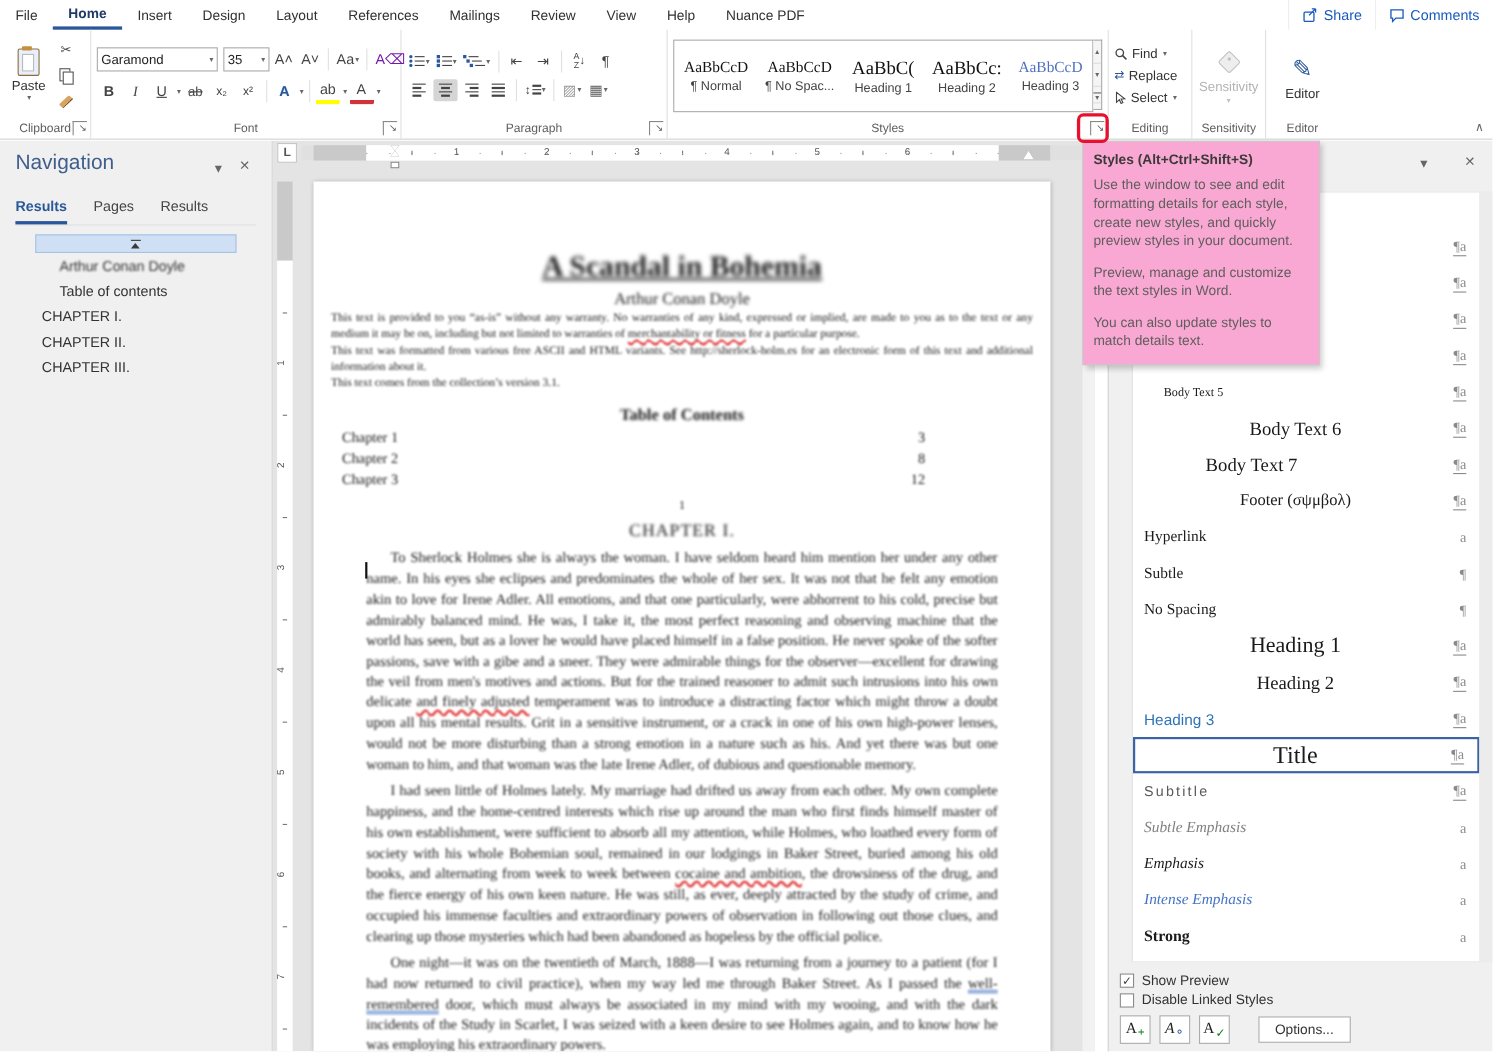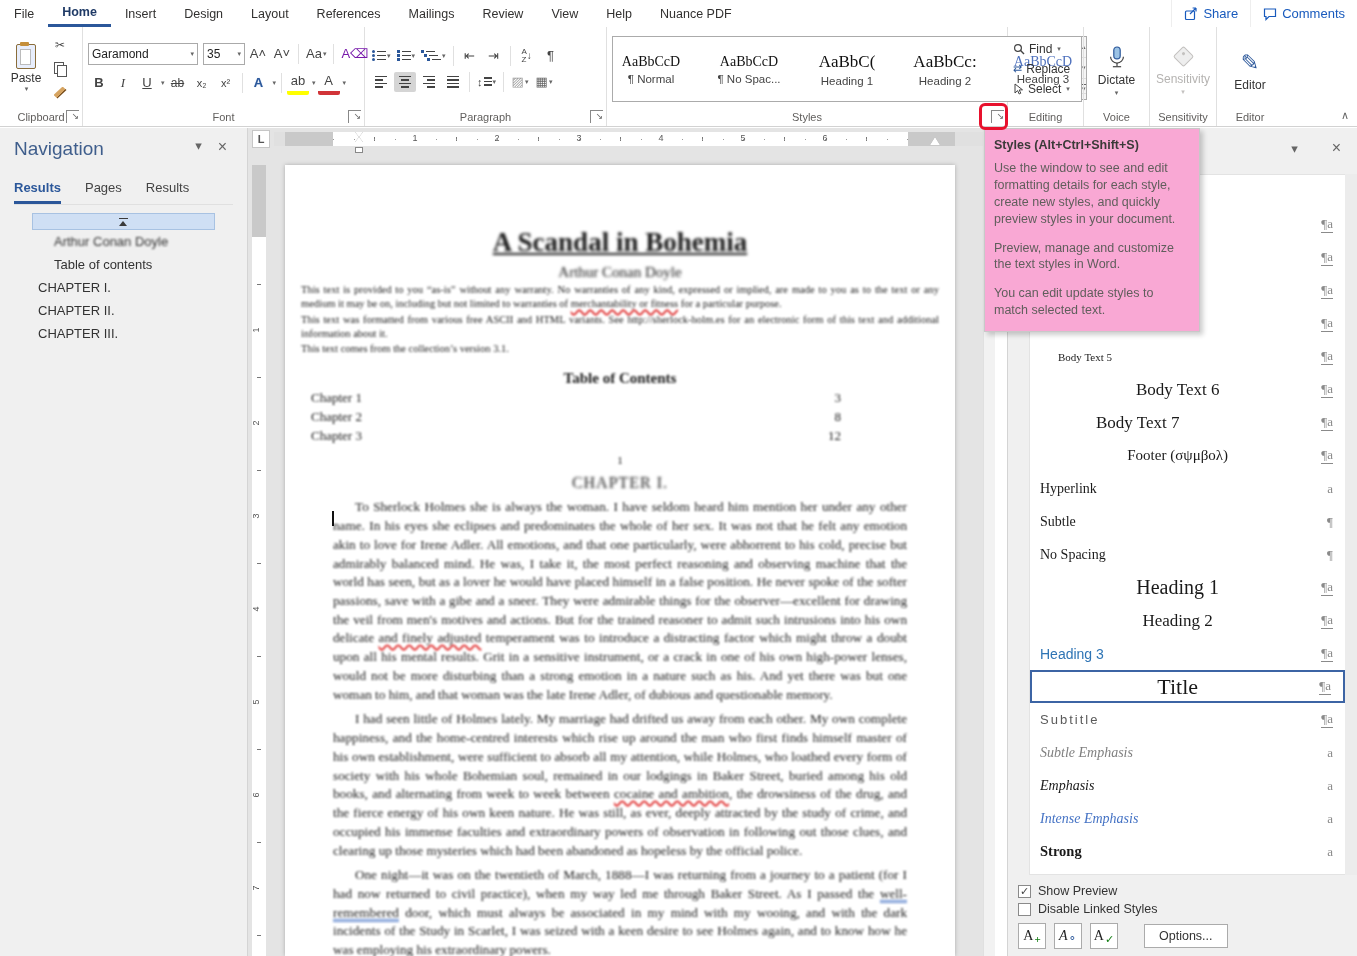--- a/index.html
+++ b/index.html
@@ -41,38 +41,38 @@
   .g-fx{color:#2b579a;font-weight:bold;text-shadow:0 0 1px #9db8dd;}
   .g-hl{border-bottom:4px solid #ffff00;line-height:12px;} .g-fc{border-bottom:4px solid #d13438;line-height:12px;}
   .linesicon{display:inline-flex;flex-direction:column;gap:2px;}
   .linesicon i{display:block;height:1.5px;background:#444;}
   .bullicon{display:inline-flex;flex-direction:column;gap:2px;}
   .bullicon i{display:flex;align-items:center;gap:2px;height:2px;}
   .bullicon b{width:3px;height:3px;background:#2b579a;border-radius:50%;}
   .bullicon s{display:block;width:9px;height:1.5px;background:#444;}
   .alz{font-size:8px;line-height:8px;color:#444;display:inline-flex;flex-direction:column;align-items:center;}
   
-  #gallerybox{display:flex;border:1px solid #ababab;background:#fff;height:64px;align-items:stretch;gap:22px;}
+  #gallerybox{display:flex;border:1px solid #ababab;background:#fff;height:64px;align-items:stretch;}
   .gal{width:70px;display:flex;flex-direction:column;align-items:center;justify-content:center;gap:3px;padding:2px 3px;}
   .gal .prev{font-family:"Liberation Serif",serif;font-size:14px;color:#111;white-space:nowrap;}
   .gal .prev.big{font-size:17px;}
   .gal .lbl{font-size:11.5px;color:#444;white-space:nowrap;}
   #galscroll{display:flex;flex-direction:column;border-left:1px solid #ababab;width:15px;background:#f5f5f5;}
   #galscroll span{flex:1;display:flex;align-items:center;justify-content:center;font-size:7px;color:#666;border-bottom:1px solid #ddd;}
   
   .edrow{display:flex;align-items:center;gap:4px;font-size:12px;color:#333;height:19px;}
   
   .bigbtn{display:flex;flex-direction:column;align-items:center;justify-content:flex-start;gap:2px;width:60px;font-size:12px;color:#333;padding-top:4px;}
   .bigbtn .dd{margin:0;}
   .bigbtn.dis{color:#b5b3b1;}
   .tagicon{width:13px;height:13px;border:1.5px solid #c3c1bf;border-radius:2px;transform:rotate(45deg);position:relative;background:#eee;}
   .tagicon:after{content:"";position:absolute;left:3px;top:3px;width:3px;height:3px;border-radius:50%;background:#c3c1bf;}
   
   #navpane{position:absolute;left:0;top:128px;width:248px;height:828px;background:#f0f0f0;border-right:1px solid #d4d4d4;box-sizing:border-box;}
-  #navhead{display:flex;align-items:flex-start;padding:10px 12px 4px 14px;}
+  #navhead{display:flex;align-items:flex-end;padding:10px 12px 4px 14px;}
   #navtitle{font-size:19px;color:#3f5e8c;flex:1;}
   .paneicon{color:#666;font-size:13px;padding:0 8px;}
   #navsearch{margin:8px 14px 0 14px;height:24px;background:#fff;border:1px solid #919191;display:flex;align-items:center;padding:0 6px;}
   #navsearch input{flex:1;border:none;outline:none;font-size:12.5px;color:#444;background:transparent;font-family:"Liberation Sans",sans-serif;}
   #navtabs{display:flex;margin:12px 14px 0 14px;border-bottom:1px solid #e0e0e0;}
   .navtab{font-size:13px;color:#444;padding:4px 0 6px 0;margin-right:24px;}
   .navtab.active{color:#2b579a;font-weight:bold;border-bottom:3px solid #2b579a;}
   #navitems{margin-top:8px;}
   .navitem{font-size:13px;color:#333;padding:3px 8px;line-height:17px;}
   .navitem.lvl1{padding-left:38px;} .navitem.lvl2{padding-left:54px;}
@@ -452,37 +452,20 @@
               <span>Select</span>
                 <span class="dd">▾</span>
             </span>
           </div>
         </div>
         <div class="grp-foot">
             <span>Editing</span>
           </div>
       </div>
 
-      <div class="grp" style="width:66px;">
-        <div class="grp-body" style="justify-content:center;">
-          <div class="bigbtn">
-            <svg width="22" height="26" viewBox="0 0 24 28">
-              <rect x="8.5" y="2" width="7" height="13" rx="3.5" fill="#9cc3e5" stroke="#2b579a" stroke-width="1.3"></rect>
-              <path d="M5 12.5a7 7 0 0 0 14 0" fill="none" stroke="#444" stroke-width="1.3"></path>
-              <line x1="12" y1="19.5" x2="12" y2="23" stroke="#444" stroke-width="1.3"></line>
-              <line x1="7.5" y1="23.5" x2="16.5" y2="23.5" stroke="#444" stroke-width="1.3"></line>
-            </svg>
-            <span>Dictate</span>
-            <span class="dd">▾</span>
-          </div>
-        </div>
-        <div class="grp-foot">
-            <span>Voice</span>
-          </div>
-      </div>
 
       <div class="grp" style="width:67px;">
         <div class="grp-body" style="justify-content:center;">
           <div class="bigbtn dis">
             <span class="tagicon" style="margin:4px 0 6px 0;"></span>
             <span>Sensitivity</span>
             <span class="dd" style="color:#c3c1bf;">▾</span>
           </div>
         </div>
         <div class="grp-foot">
@@ -756,18 +739,18 @@
         <button id="optionsbtn">Options...</button>
       </div>
     </div>
   </div>
 
   <div id="tooltip">
     <h4>Styles (Alt+Ctrl+Shift+S)</h4>
     <div id="tooltipbody">
         <p>Use the window to see and edit formatting details for each style, create new styles, and quickly preview styles in your document.</p>
         <p>Preview, manage and customize the text styles in Word.</p>
-        <p>You can edit update styles to match selected text.</p>
+        <p>You can also update styles to match details text.</p>
       </div>
   </div>
   <div id="annotation"></div>
 
 </div>
 
 </body></html>

